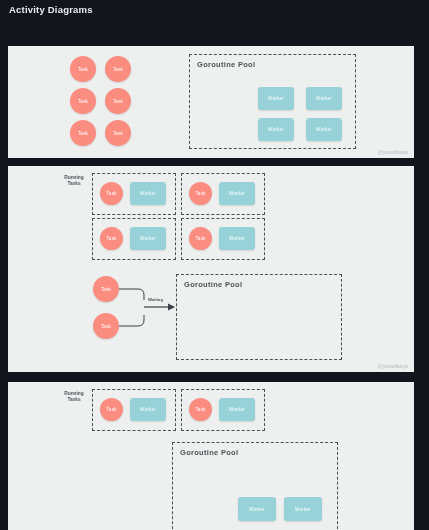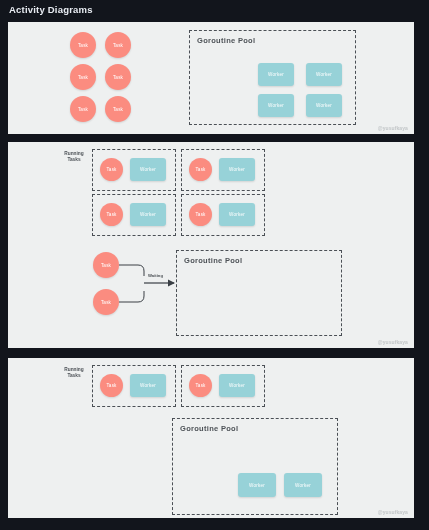--- a/index.html
+++ b/index.html
@@ -31,20 +31,21 @@
     letter-spacing: .2px;
   }
 
   
   .panel {
     position: absolute;
     left: 8px;
     width: 406px;
     background: #eef0f0;
     overflow: hidden;
+    margin-top: 24px;
   }
   #panel-1 { top: 22px;  height: 112px; }
   #panel-2 { top: 142px; height: 206px; }
   #panel-3 { top: 358px; height: 160px; }
 
   .watermark {
     position: absolute;
     right: 6px; bottom: 3px;
     font-size: 5px;
     color: #c2c6c8;

